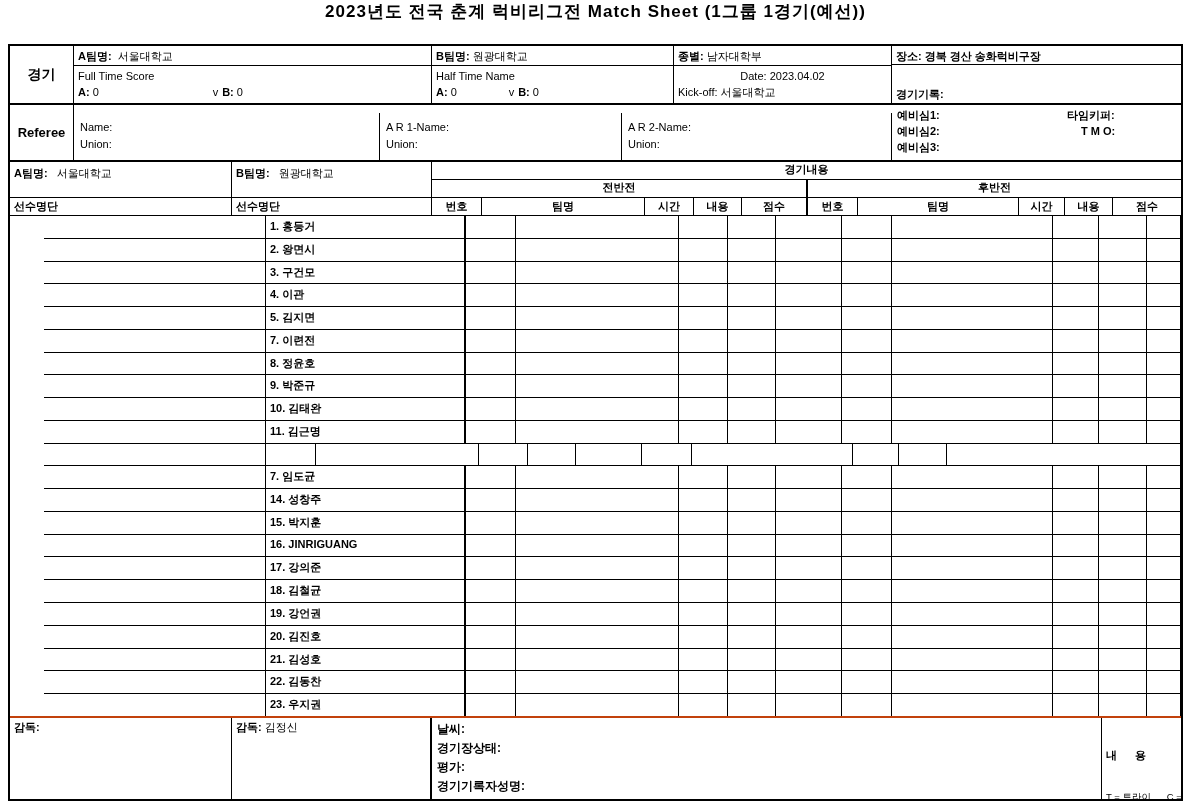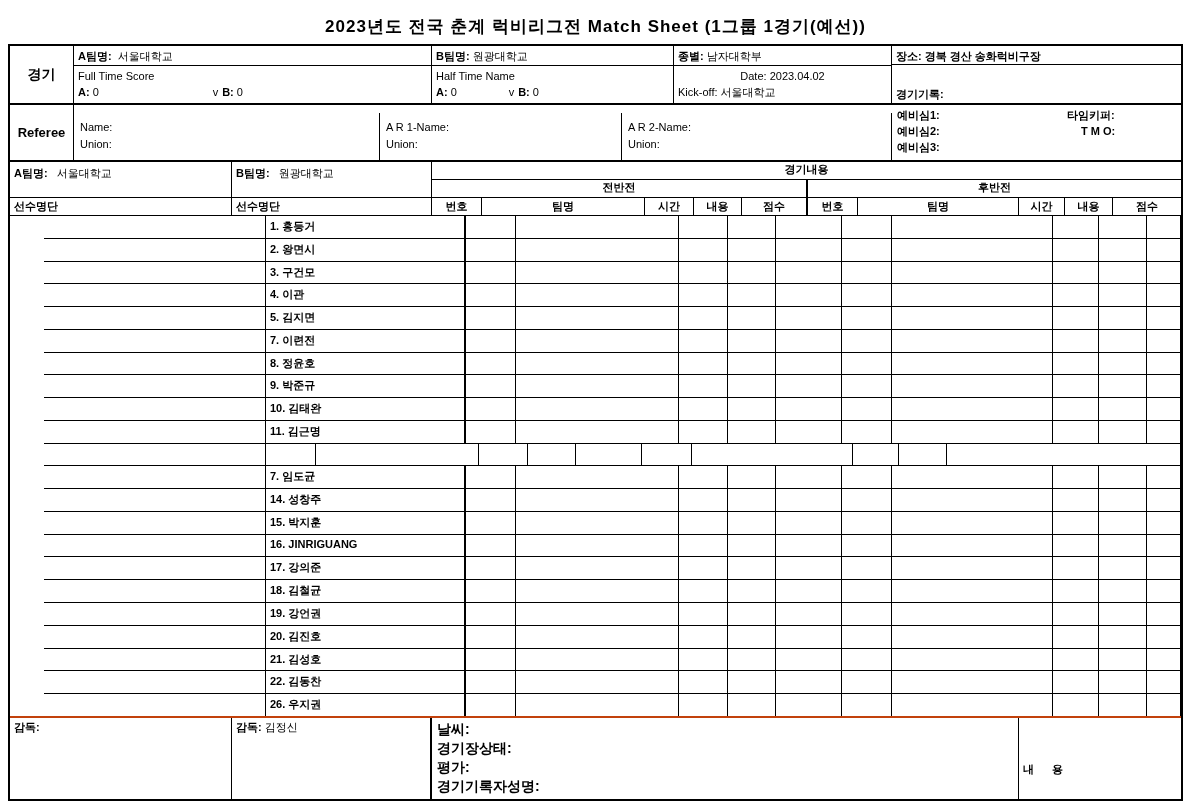--- a/index.html
+++ b/index.html
@@ -3,21 +3,21 @@
 <meta charset="utf-8">
 <style>
   * { margin:0; padding:0; box-sizing:border-box; }
   html,body { background:#ffffff; }
   body {
     width:1191px; height:807px; position:relative; overflow:hidden;
     font-family:"Liberation Sans","DejaVu Sans",sans-serif;
     color:#000;
   }
   .title {
-    position:absolute; top:15px; left:0; width:100%;
+    position:absolute; top:0; left:0; width:100%;
     text-align:center; font-size:17px; font-weight:bold; letter-spacing:1px;
   }
   .sheet {
     position:absolute; left:8px; top:44px; width:1175px; height:757px;
     border:2px solid #000; display:flex; flex-direction:column;
     font-size:11px;
   }
   .row { display:flex; flex-shrink:0; }
   .cell { border-right:1px solid #000; flex-shrink:0; position:relative; overflow:hidden; }
   .cell.last { border-right:none; flex:1;gap:19px; }
@@ -66,22 +66,22 @@
   .prow { flex:1; display:flex; border-bottom:1px solid #000; }
   .prow:last-child { border-bottom:none; }
   .pa { width:222px; border-right:1px solid #000; }
   .pb { width:200px; border-right:2px solid #000; font-weight:bold;
         padding:3px 0 0 4px; white-space:pre; overflow:hidden; }
   .pg { border-right:1px solid #000; flex-shrink:0; }
   
   .rb { height:83px; border-top:2px solid #c2410c; flex-shrink:0; }
   .coach-cell { padding:2px 4px; white-space:pre; }
   .cc-a { width:222px; } .cc-b { width:200px; border-right:2px solid #000; }
-  .notes-cell { width:587px; padding:2px 5px; font-weight:bold; font-size:14px; line-height:19px; }
-  .legend-cell { flex:1; border-right:none; padding:16px 4px; font-size:9.5px; line-height:14px; white-space:pre; }
+  .notes-cell { width:670px; padding:2px 5px; font-weight:bold; font-size:12px; line-height:19px; }
+  .legend-cell { flex:1; border-right:none; padding:2px 4px; font-size:9.5px; line-height:14px; white-space:pre; }
   .legend-head { font-weight:bold; font-size:11px; letter-spacing:4px; }
 </style>
 </head>
 <body>
 
 <div class="title">2023년도 전국 춘계 럭비리그전  Match Sheet (1그룹 1경기(예선))</div>
 
 <div class="sheet">
 
   <div class="row r1">
@@ -463,21 +463,21 @@
         <div class="pg g4"></div>
         <div class="pg g5"></div>
         <div class="pg g6"></div>
         <div class="pg g7"></div>
         <div class="pg g8"></div>
         <div class="pg g9"></div>
         <div class="pg g10"></div>
       </div>
       <div class="prow">
         <div class="pa"></div>
-        <div class="pb">26. 우지권</div>
+        <div class="pb">23. 우지권</div>
         <div class="pg g1"></div>
         <div class="pg g2"></div>
         <div class="pg g3"></div>
         <div class="pg g4"></div>
         <div class="pg g5"></div>
         <div class="pg g6"></div>
         <div class="pg g7"></div>
         <div class="pg g8"></div>
         <div class="pg g9"></div>
         <div class="pg g10"></div>

